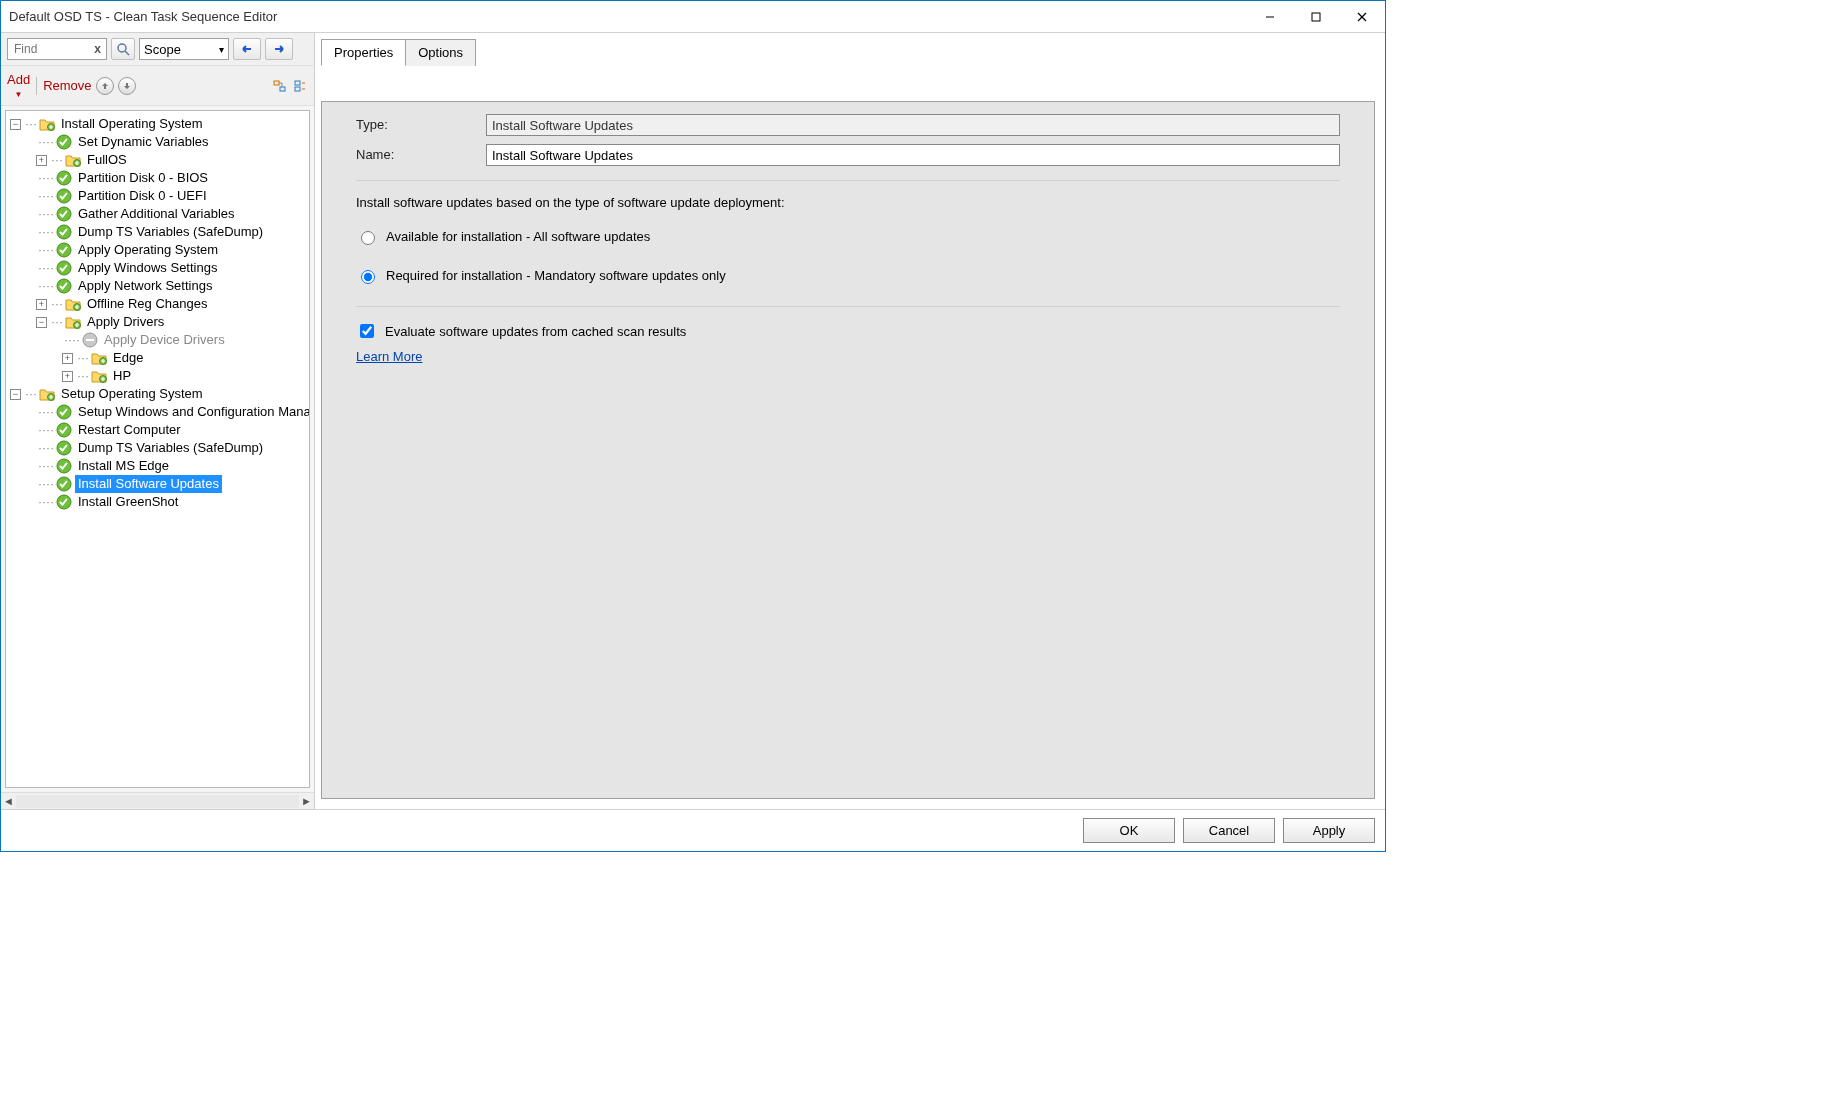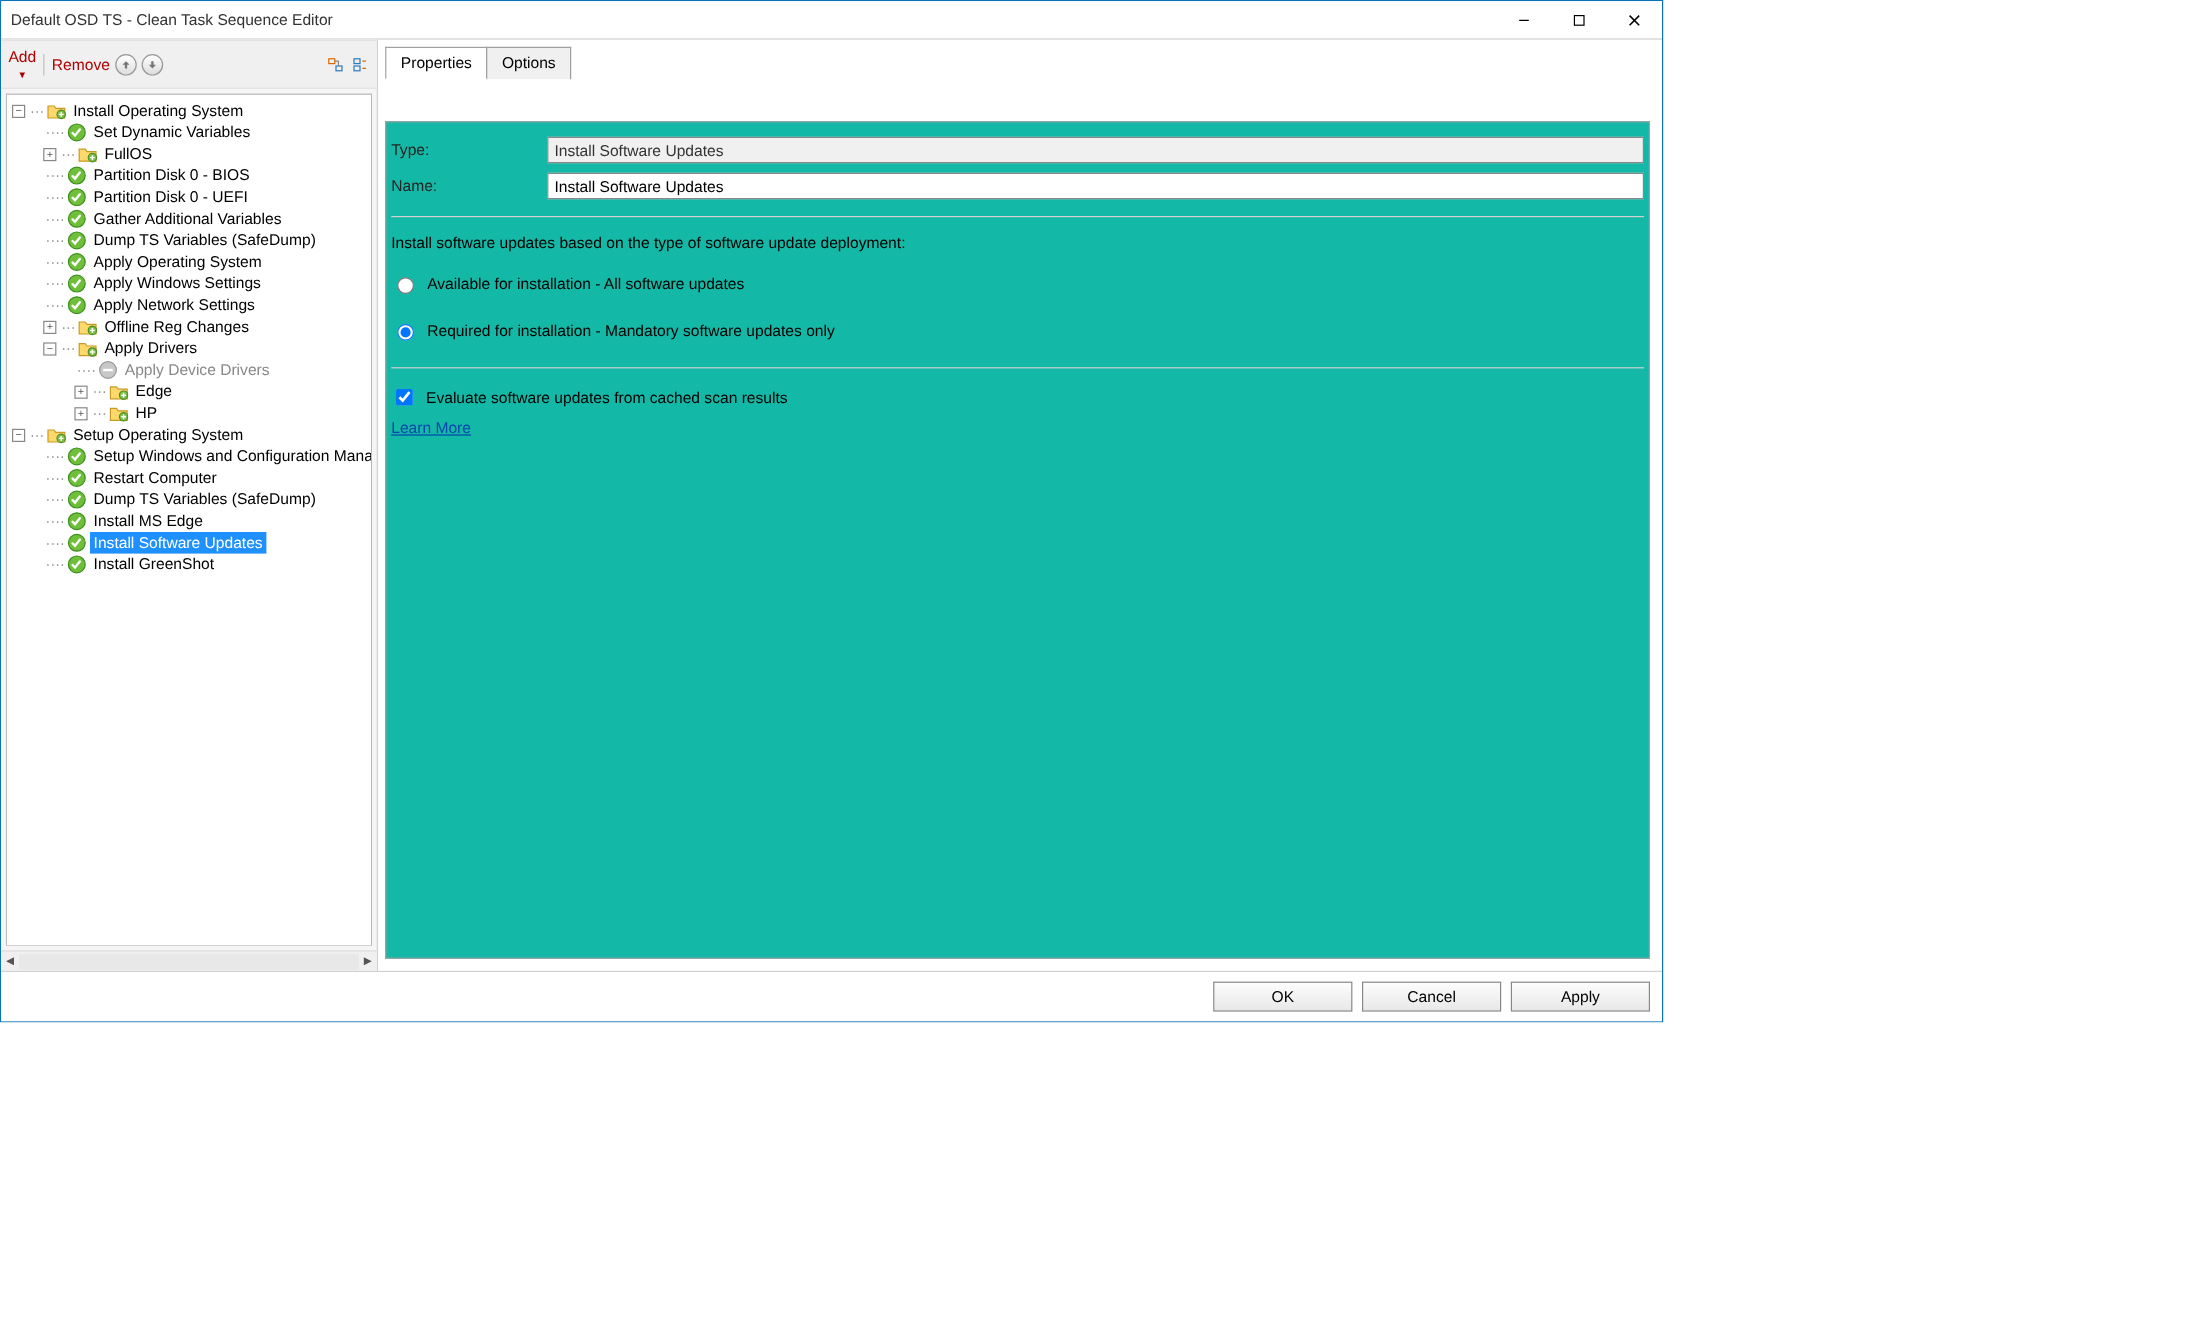--- a/index.html
+++ b/index.html
@@ -169,22 +169,22 @@
     border: 1px solid #a0a0a0;
     border-bottom: none;
     background: #f0f0f0;
     font-size: 13px;
     margin-right: -1px;
   }
   .tab.active { background: #fff; position: relative; z-index: 2; border-bottom: 1px solid #fff;}
   .panel {
     border: 1px solid #a0a0a0;
     flex: 1;
-    background: #14b8a6;
-    padding: 12px 4px;
+    background: #e5e5e5;
+    padding: 12px 34px;
     margin-top: -1px;
     position: relative;
     z-index: 1;
   }
   .form-row { display: flex; align-items: flex-start; margin-bottom: 8px; }
   .form-label { width: 130px; color: #222; padding-top: 3px;}
   .text-input {
     flex: 1; height: 22px;
     border: 1px solid #888;
     padding: 2px 5px; font-size: 13px;
@@ -218,21 +218,21 @@
   .check-row { margin-bottom: 8px; margin-top: 4px;}
   .link { color: #0645ad; text-decoration: underline; cursor: pointer; }
 
   .footer {
     border-top: 1px solid #d0d0d0;
     padding: 8px 10px;
     display: flex; justify-content: flex-end; gap: 8px;
     background: #fff;
   }
   .btn-main {
-    width: 116px; height: 25px;
+    width: 92px; height: 25px;
     border: 1px solid #888;
     background: linear-gradient(#fdfdfd,#e8e8e8);
     font-size: 13px;
   }
 
   svg { display: block; }
 </style>
 </head>
 <body>
 
@@ -273,20 +273,46 @@
       <svg width="10" height="10">
           <line x1="1" y1="1" x2="9" y2="9" stroke="#000" stroke-width="1.3"></line>
           <line x1="9" y1="1" x2="1" y2="9" stroke="#000" stroke-width="1.3"></line>
         </svg>
     </div>
   </div>
 
   <div class="content">
 
     <div class="left">
+      <div class="toolbar1">
+        <div class="findbox">
+          <input class="find-input" placeholder="Find" style="">
+          <span class="find-x">x</span>
+        </div>
+        <div class="tool-btn">
+          <svg width="14" height="14">
+              <circle cx="6" cy="6" r="4" fill="none" stroke="#5a7a9a" stroke-width="1.5"></circle>
+              <line x1="9" y1="9" x2="13" y2="13" stroke="#5a7a9a" stroke-width="1.5"></line>
+            </svg>
+        </div>
+        <div class="scope-select">
+          <span>Scope</span>
+          <span class="chev">▾</span>
+        </div>
+        <div class="arrow-btn">
+          <svg width="14" height="12">
+              <path d="M11 6 H3 M3 6 l3 -3 M3 6 l3 3" fill="none" stroke="#1e56d6" stroke-width="2"></path>
+            </svg>
+        </div>
+        <div class="arrow-btn">
+          <svg width="14" height="12">
+              <path d="M3 6 H11 M11 6 l-3 -3 M11 6 l-3 3" fill="none" stroke="#1e56d6" stroke-width="2"></path>
+            </svg>
+        </div>
+      </div>
 
       <div class="toolbar2">
         <span class="add">
           <span>Add</span>
           <span class="caret">▼</span>
         </span>
         <div class="divider"></div>
         <span class="remove">Remove</span>
         <div class="circle-btn">
           <svg width="10" height="10">

